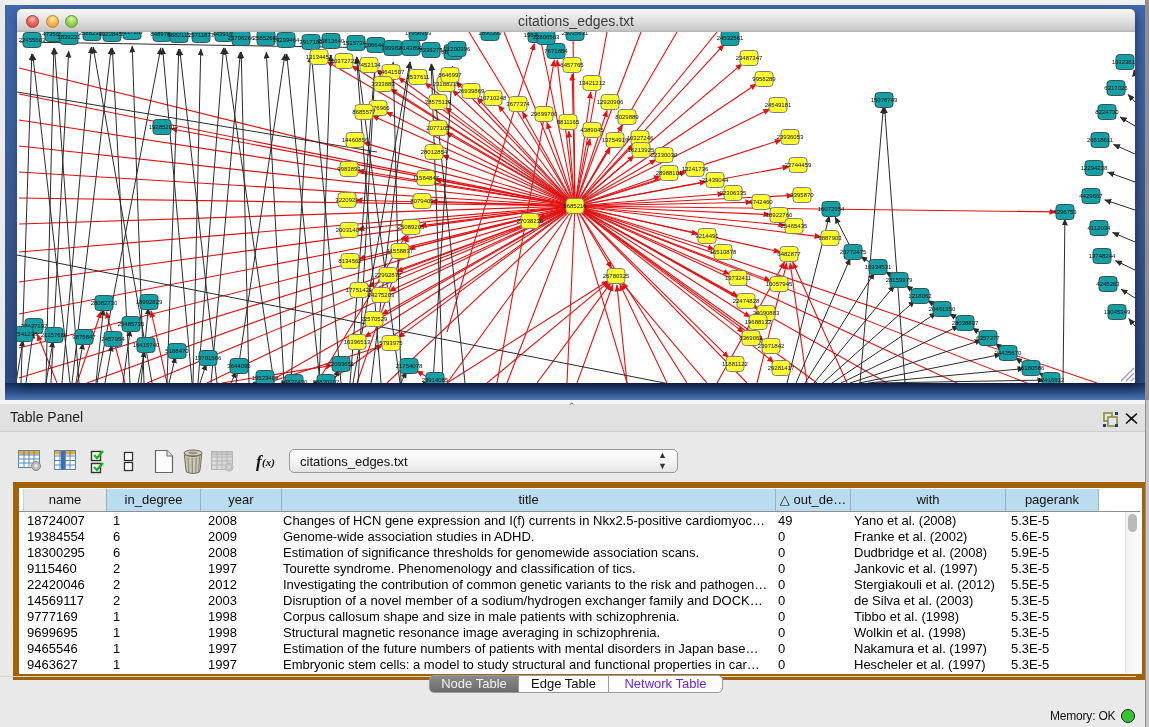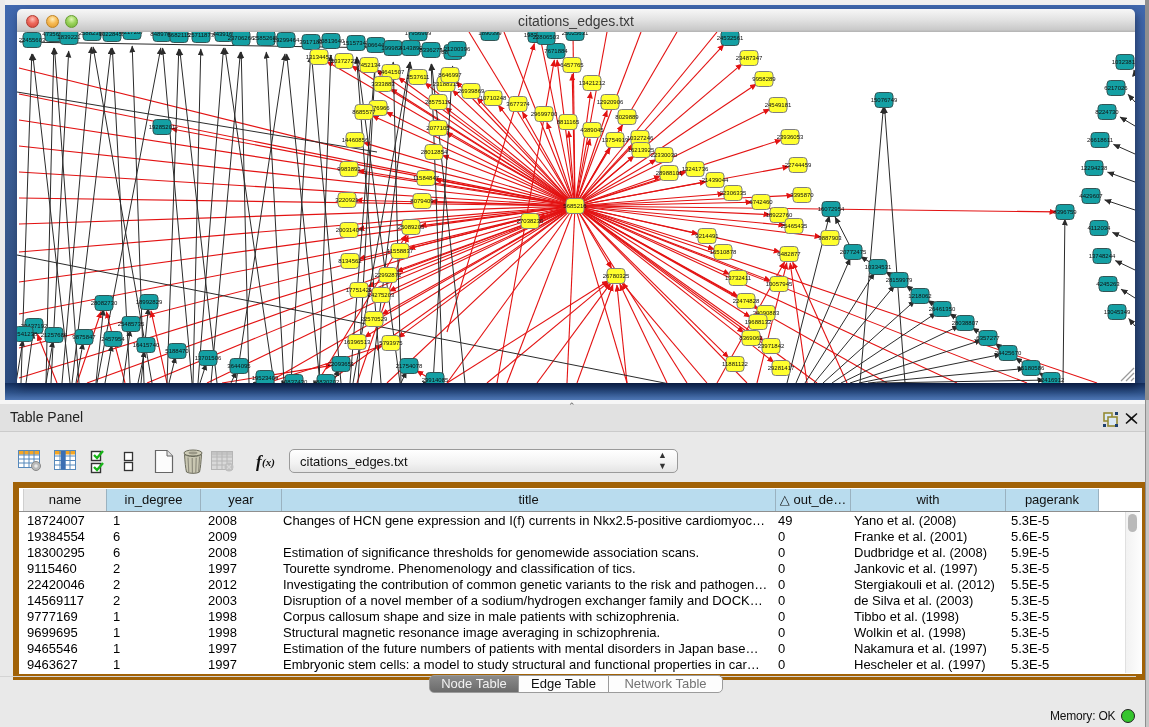--- a/index.html
+++ b/index.html
@@ -53,21 +53,21 @@
       background:linear-gradient(90deg,#f2f2f2,#fdfdfd);border-left:1px solid #e0e0e0;}
   #vthumb {position:absolute;left:2px;top:2px;width:9px;height:18px;background:#b9b9b9;border-radius:5px;}
   
   #tabline {position:absolute;left:0;top:276px;width:1136px;height:1px;background:#d4d4d4;}
   .tabs {position:absolute;left:429px;top:275px;height:18px;}
   .tab {position:absolute;top:0;height:16px;border:1px solid #9b9b9b;font-size:13px;
      text-align:center;line-height:16px;}
   #tab1 {left:0;width:88px;background:linear-gradient(180deg,#8a8a8a,#6b6b6b);color:#f2f2f2;
      border-radius:5px 0 0 5px;}
   #tab2 {left:89px;width:89px;background:#fdfdfd;color:#111;}
-  #tab3 {left:179px;width:113px;background:#fdfdfd;color:#737373;border-radius:0 5px 5px 0;}
+  #tab3 {left:179px;width:113px;background:#fdfdfd;color:#6d28d9;border-radius:0 5px 5px 0;}
   
   #mem {position:absolute;left:1050px;top:309px;font-size:12px;letter-spacing:-0.2px;color:#111;}
   #memdot {position:absolute;left:1121px;top:309px;width:12px;height:12px;border-radius:50%;
      background:#35c52e;border:1px solid #222;}
 </style></head>
 <body>
 <div id="blueframe"></div>
 <div id="bluebottom"></div>
 <div id="topstrip"></div>
 <div id="leftstrip"></div>
@@ -691,22 +691,23 @@
         <span style="left:189px">2008</span>
         <span style="left:264px">Changes of HCN gene expression and I(f) currents in Nkx2.5‑positive cardiomyoc…</span>
         <span style="left:759px">49</span>
         <span style="left:835px">Yano et al. (2008)</span>
         <span style="left:992px">5.3E-5</span>
       </div>
       <div class="trow" style="top:41px">
         <span style="left:8px">19384554</span>
         <span style="left:94px">6</span>
         <span style="left:189px">2009</span>
-        <span style="left:759px">0</span>
-        <span style="left:835px">Franke et al. (2001)</span>
+        <span style="left:264px">Genome‑wide association studies in ADHD.</span>
+        <span style="left:759px">0</span>
+        <span style="left:835px">Franke et al. (2002)</span>
         <span style="left:992px">5.6E-5</span>
       </div>
       <div class="trow" style="top:57px">
         <span style="left:8px">18300295</span>
         <span style="left:94px">6</span>
         <span style="left:189px">2008</span>
         <span style="left:264px">Estimation of significance thresholds for genomewide association scans.</span>
         <span style="left:759px">0</span>
         <span style="left:835px">Dudbridge et al. (2008)</span>
         <span style="left:992px">5.9E-5</span>

